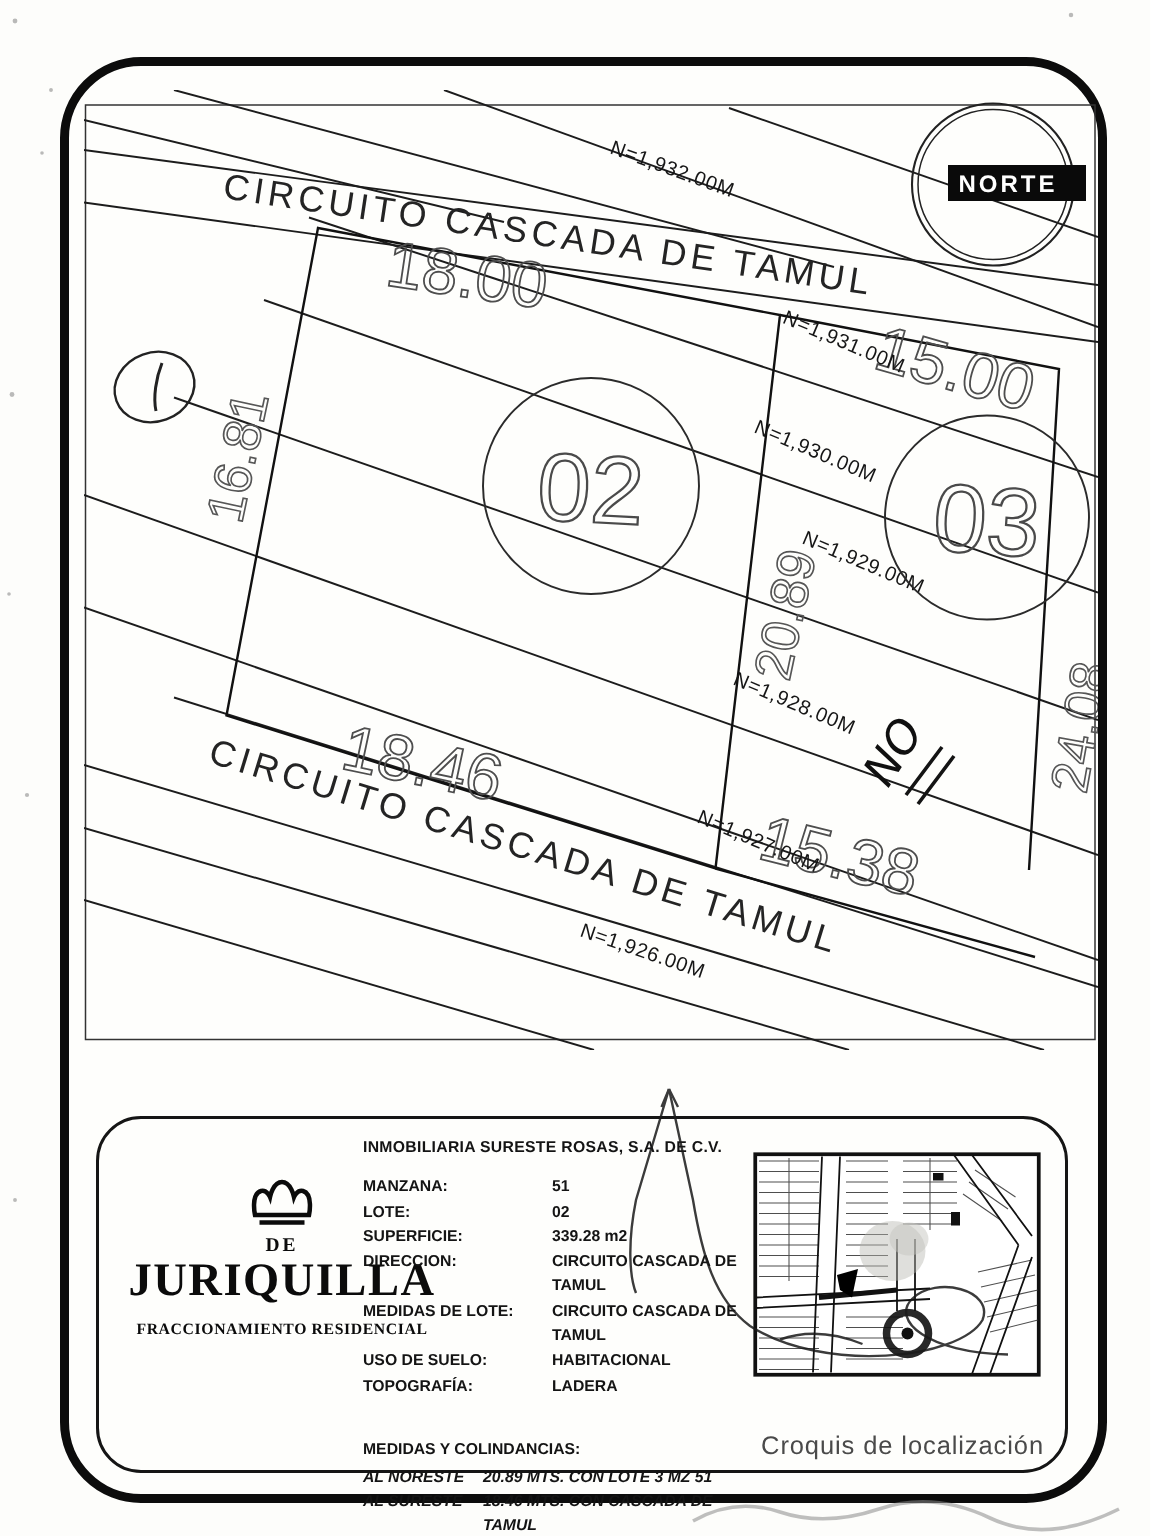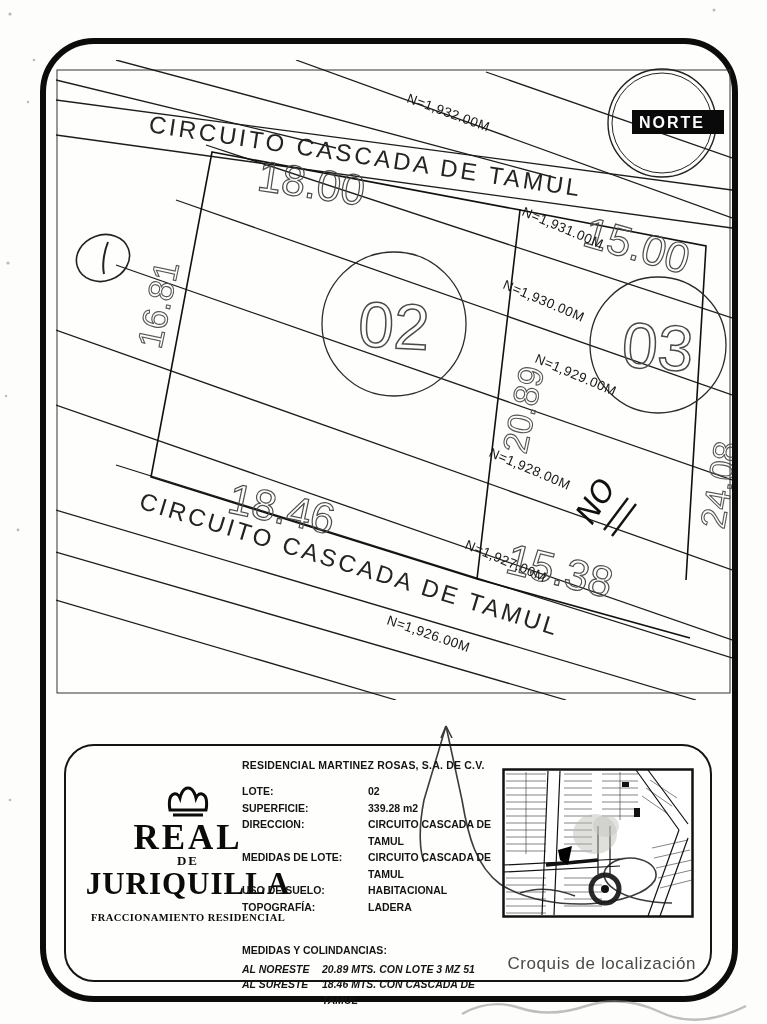--- a/index.html
+++ b/index.html
@@ -127,29 +127,32 @@
     </g>
   </svg>
 
   <div class="panel">
 
     <div class="logo">
       <svg width="52" height="34" viewBox="0 0 48 34">
         <path d="M6,26 C6,26 3,12 10,10 C14,9 16,14 16,14 C16,14 18,4 24,4 C30,4 32,14 32,14 C32,14 34,9 38,10 C45,12 42,26 42,26 Z" fill="none" stroke="#0b0b0b" stroke-width="3"></path>
         <path d="M9,31 H39" stroke="#0b0b0b" stroke-width="3"></path>
       </svg>
-      <div class="l1">REAL</div>
       <div class="l2">DE</div>
       <div class="l3">JURIQUILLA</div>
       <div class="l4">FRACCIONAMIENTO RESIDENCIAL</div>
     </div>
 
     <div class="info">
-      <div class="company">RESIDENCIAL  MARTINEZ ROSAS, S.A. DE C.V.</div>
-
+      <div class="company">INMOBILIARIA  SURESTE ROSAS, S.A. DE C.V.</div>
+
+      <div class="frow">
+          <span class="fl">MANZANA:</span>
+          <span>51</span>
+        </div>
       <div class="frow">
           <span class="fl">LOTE:</span>
           <span>02</span>
         </div>
       <div class="frow">
           <span class="fl">SUPERFICIE:</span>
           <span>339.28 m2</span>
         </div>
       <div class="frow">
           <span class="fl">DIRECCION:</span>

